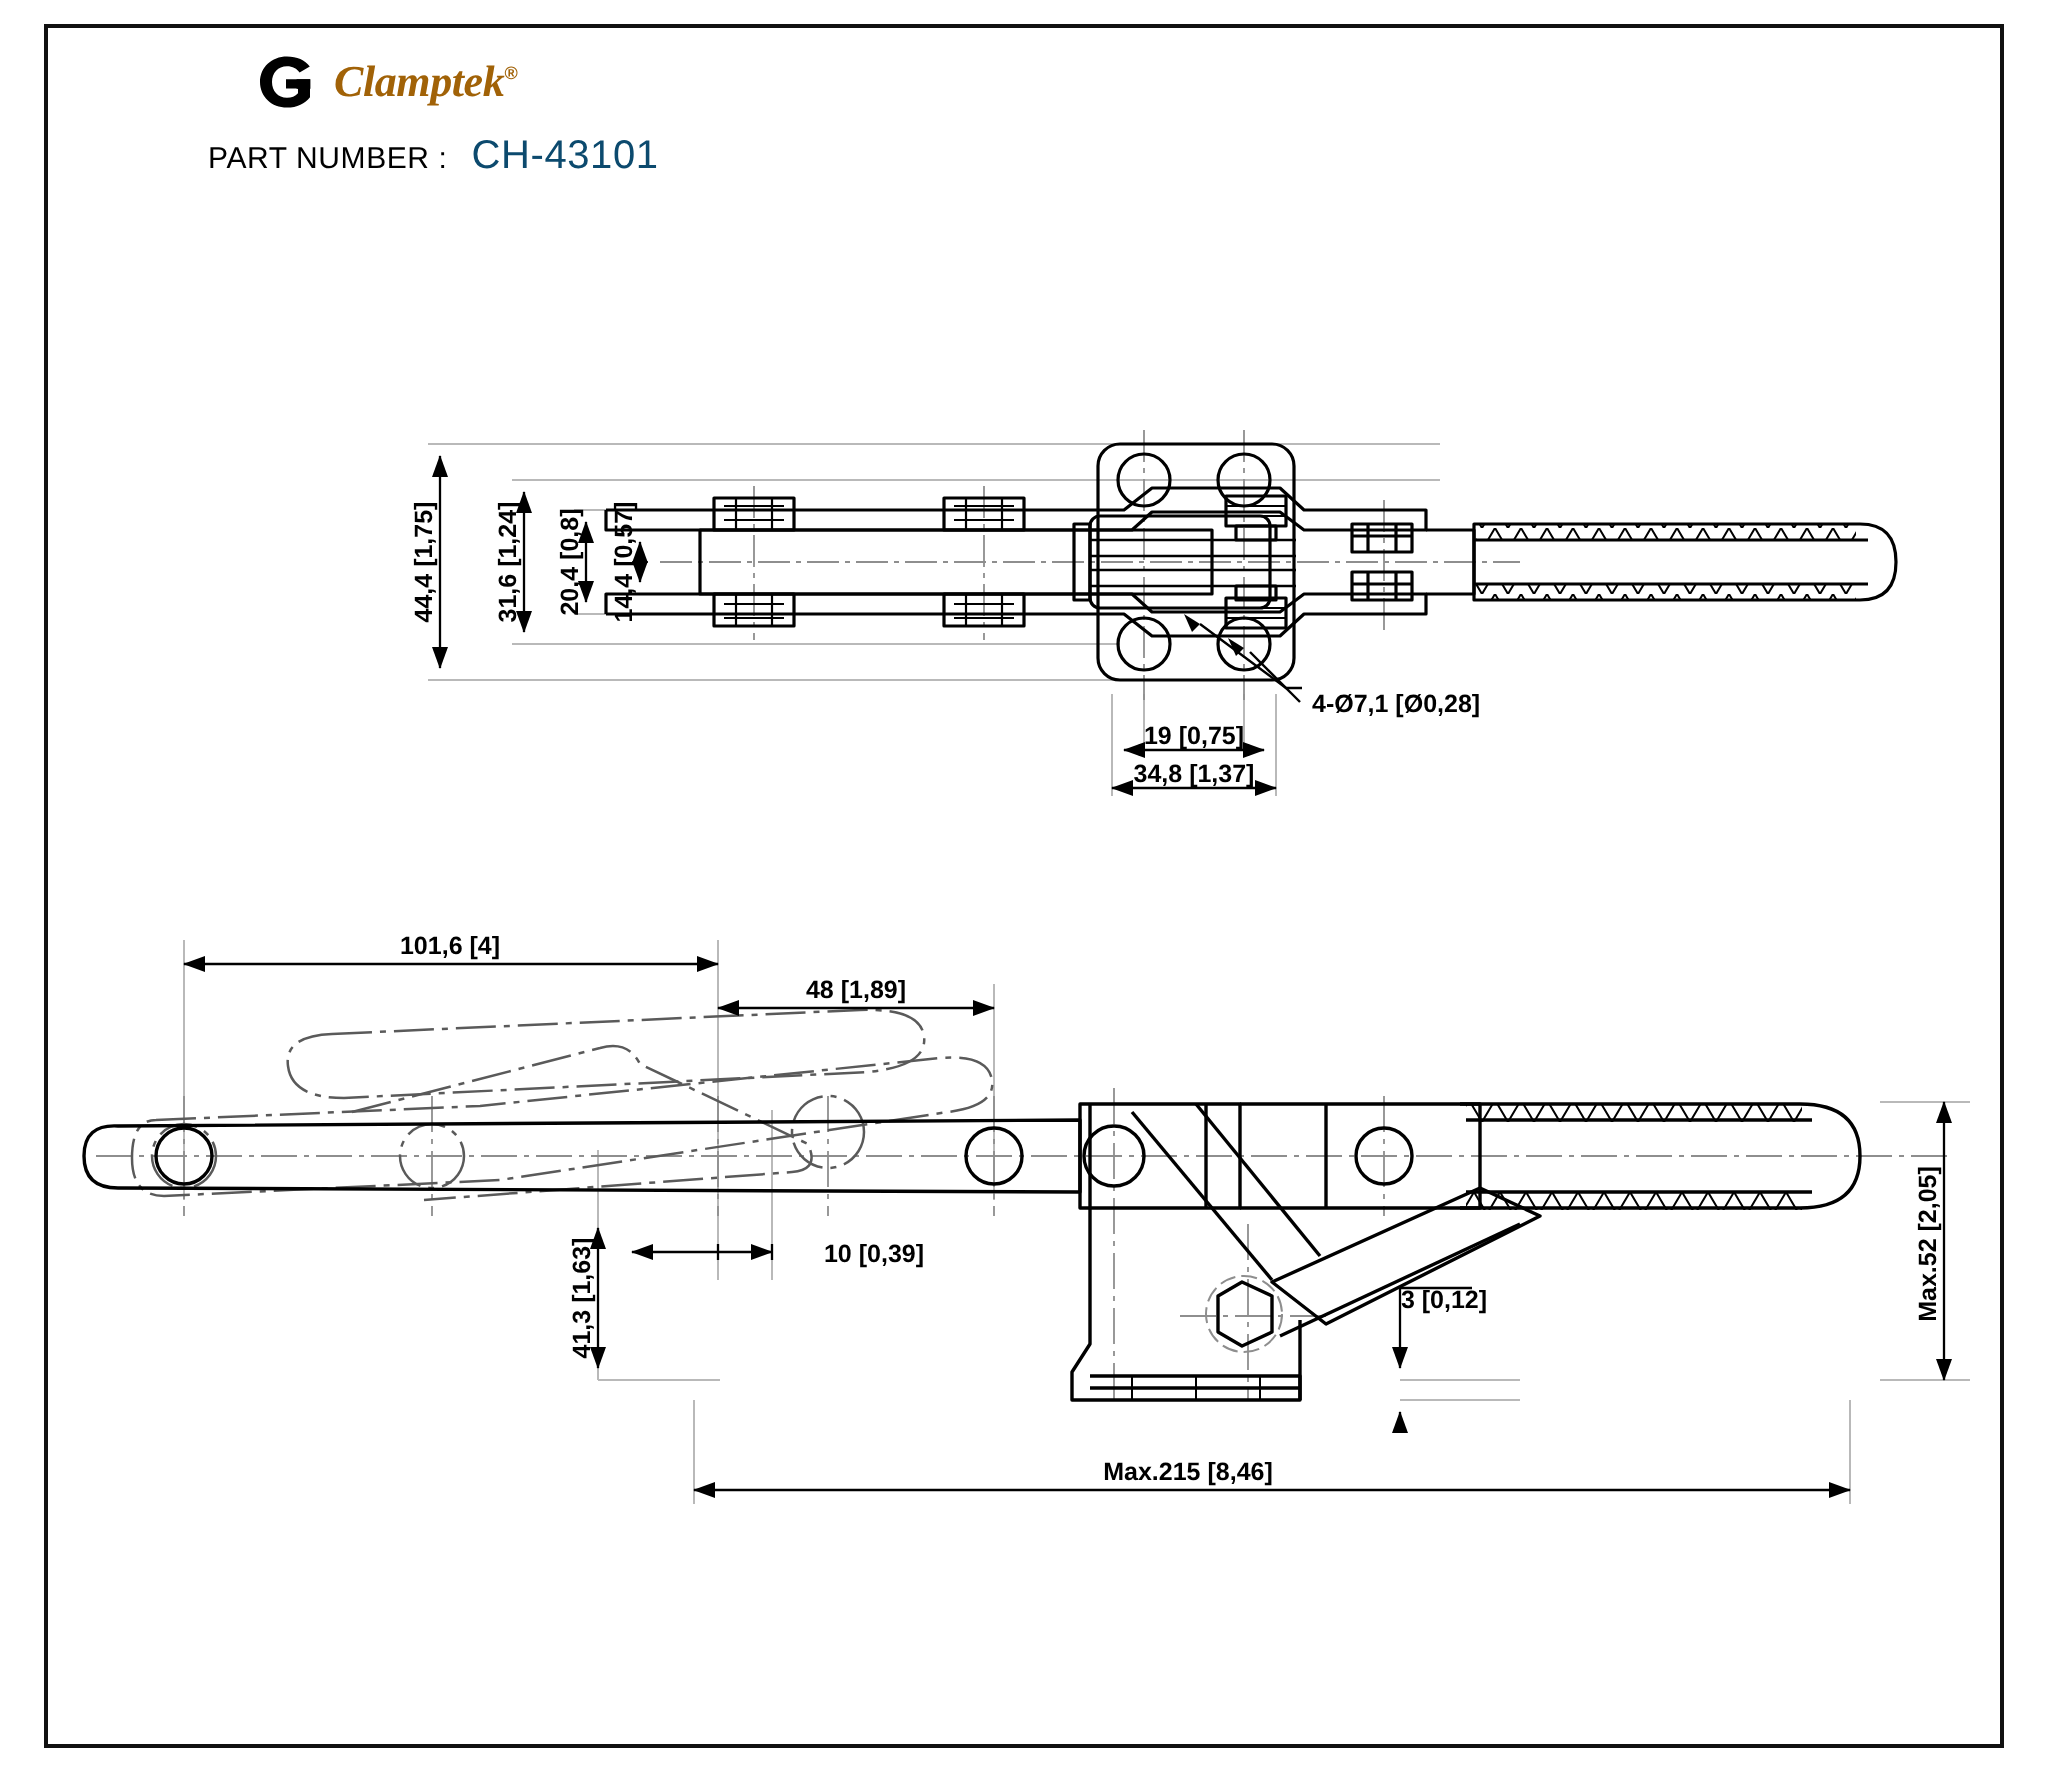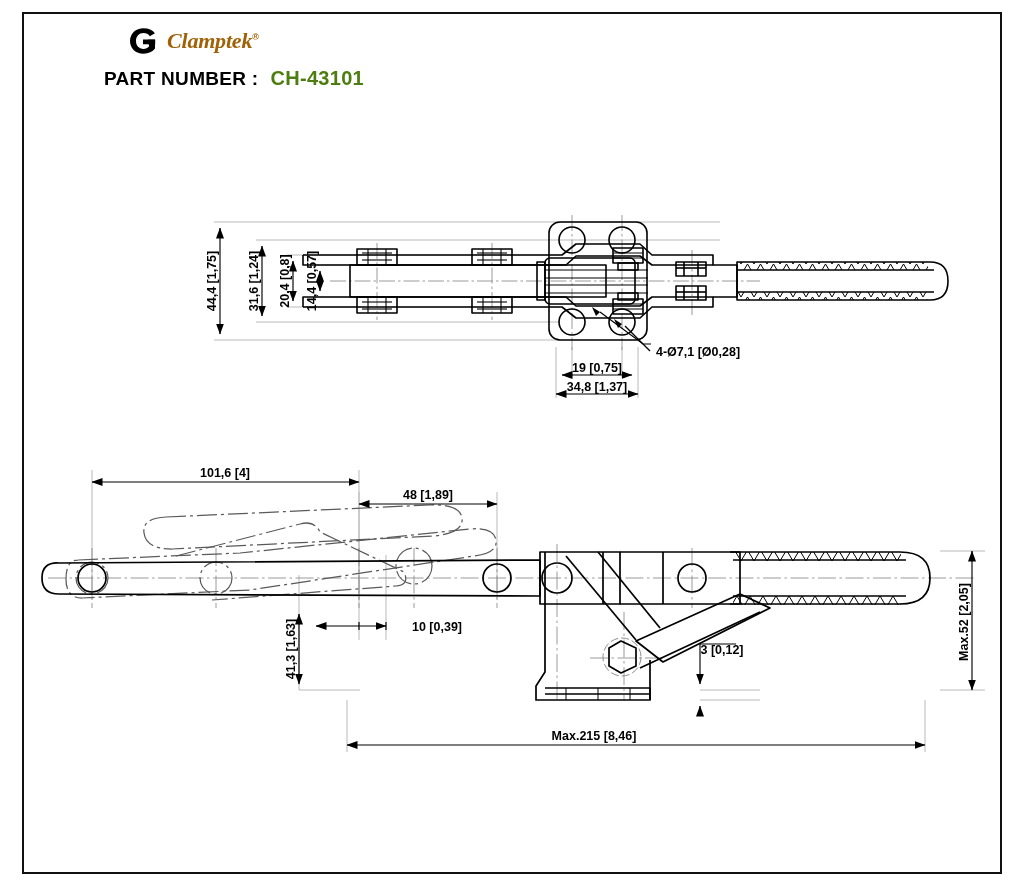--- a/index.html
+++ b/index.html
@@ -10,22 +10,22 @@
   #frame{position:absolute;left:22px;top:12px;width:980px;height:862px;
          border:2px solid #111;box-sizing:border-box;}
   #logo-row{position:absolute;left:128px;top:24px;height:34px;display:flex;align-items:center;}
   .logo-mark{width:30px;height:28px;position:relative;margin-right:9px;}
   .logo-mark svg{display:block;}
   .logo-word{font-family:"Liberation Serif", serif;font-weight:bold;font-style:italic;
               font-size:22px;color:#a16207;letter-spacing:-0.2px;line-height:1;}
   .logo-reg{font-family:"Liberation Sans", sans-serif;font-size:9px;vertical-align:super;
             font-style:normal;font-weight:bold;}
   #part-row{position:absolute;left:104px;top:67px;display:flex;align-items:baseline;}
-  #part-label{font-size:19px;font-weight:bold;color:#000;letter-spacing:0.3px;text-align:right;}
-  #part-value{font-size:20px;font-weight:bold;color:#4d7c0f;margin-left:12px;letter-spacing:0.3px;}
+  #part-label{font-size:15px;font-weight:normal;color:#000;letter-spacing:0.3px;text-align:right;}
+  #part-value{font-size:20px;font-weight:normal;color:#0c4a6e;margin-left:12px;letter-spacing:0.3px;}
   #dwg{position:absolute;left:0;top:0;width:1024px;height:887px;}
   svg.draw{position:absolute;left:0;top:0;}
   .dimtext{font-family:"Liberation Sans", sans-serif;font-size:12.5px;font-weight:bold;fill:#000;}
 </style>
 </head>
 <body>
 
 <div id="sheet">
 
   <div id="frame"></div>

